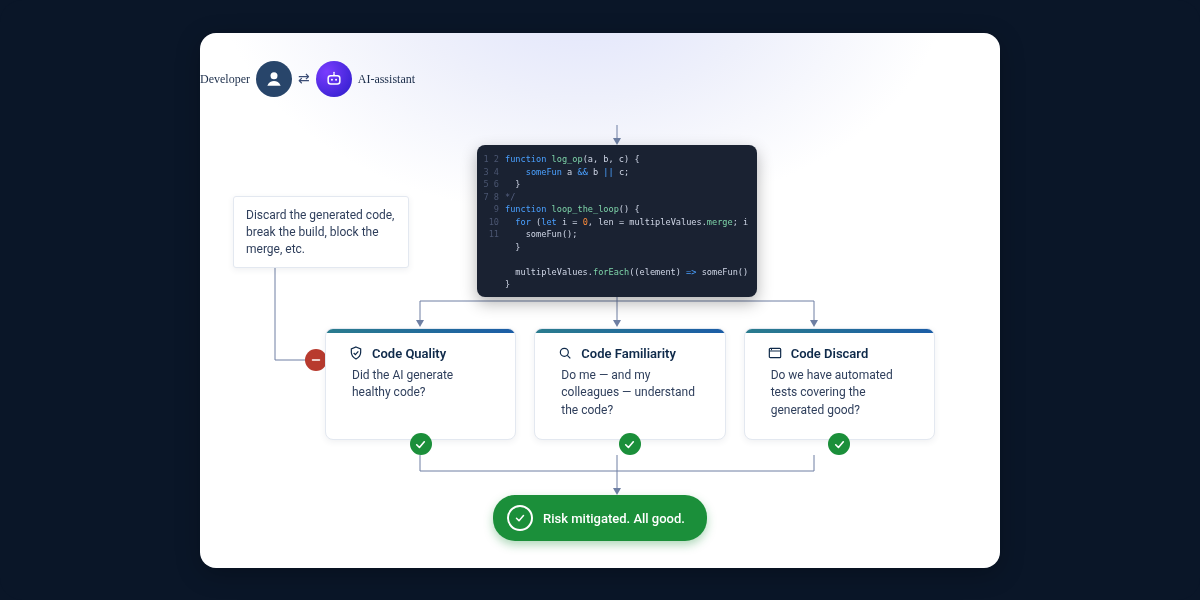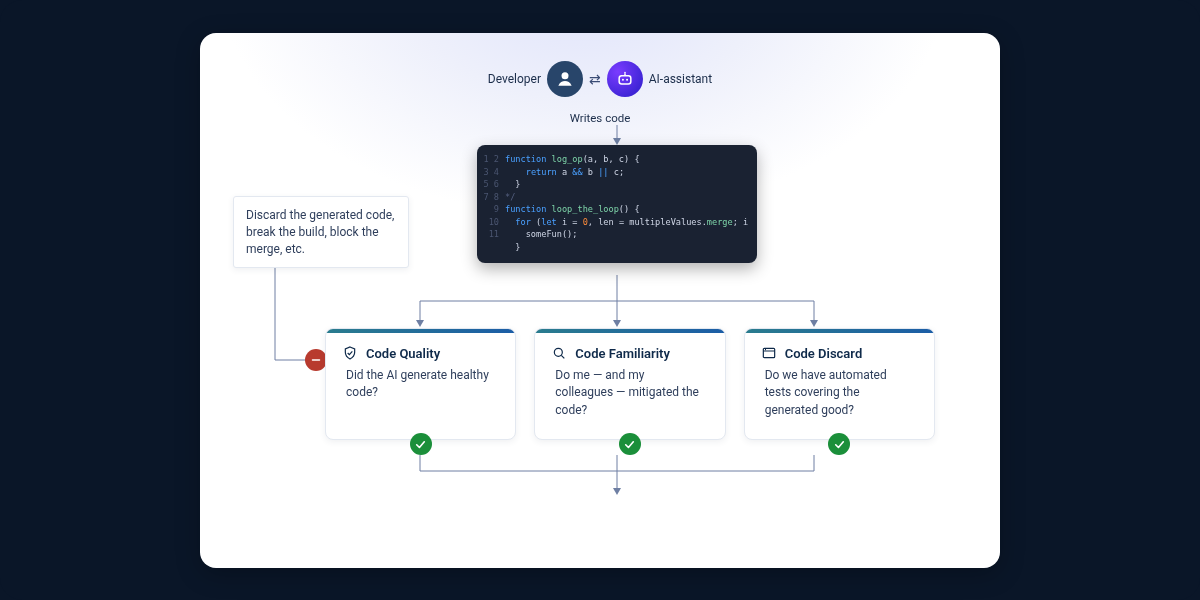--- a/index.html
+++ b/index.html
@@ -30,23 +30,23 @@
     box-shadow: 0 6px 24px rgba(0,0,0,.25);
     overflow: hidden;
   }
 
   
   .hdr {
     position: absolute;
     left: 0; right: 0;
     top: 28px;
     display: flex;
-    justify-content: center;
     align-items: center;
     gap: 6px;
+    font-family: Liberation Serif, serif;
   }
   .hdr .lbl { font-size: 12px; color: #1b2d4a; }
   .avatar {
     width: 36px; height: 36px; border-radius: 50%;
     background: #28456a;
     display: flex; align-items: center; justify-content: center;
   }
   .bot {
     width: 36px; height: 36px; border-radius: 50%;
     background: radial-gradient(circle at 30% 30%, #7a3cff, #2a1cc8);
@@ -56,21 +56,21 @@
 
   .writes {
     position: absolute; left:0; right:0; top:78px;
     text-align:center; font-size:11.5px; color:#1b2d4a;
   }
 
   
   .code {
     position: absolute;
     left: 277px; top: 112px;
-    width: 280px; height: 118px;
+    width: 280px; height: 152px;
     background: #1a2232;
     border-radius: 8px;
     color: #cfd6e6;
     font-family: ui-monospace, Menlo, Consolas, monospace;
     font-size: 8.6px;
     line-height: 12.5px;
     padding: 8px 8px 0 4px;
     box-sizing: border-box;
     box-shadow: 0 6px 16px rgba(0,0,0,.3);
     display: flex;
@@ -88,21 +88,21 @@
   .ln { stroke:#6e7fa3; stroke-width:1; fill:none; }
   .arrowhead { fill:#6e7fa3; }
 
   
   .row { position:absolute; top:295px; left:125px; right:65px; display:flex; gap:18px; }
   .cbox {
     flex:1 1 0;
     background:#fff;
     border:1px solid #e3e8f0;
     border-radius:8px;
-    padding:14px 16px 16px;
+    padding:14px 22px 16px;
     box-shadow: 0 2px 6px rgba(50,60,90,.08);
     overflow:hidden;
     position:relative;
   }
   .cbox::before{
     content:"";
     position:absolute; top:0; left:0; right:0; height:4px;
     background: linear-gradient(90deg, #2a7c8e, #1b5da6);
     border-radius:8px 8px 0 0;
   }
@@ -207,36 +207,35 @@
         <svg width="20" height="20" viewBox="0 0 24 24" fill="none" stroke="#fff" stroke-width="1.8">
             <rect x="5" y="8" width="14" height="10" rx="3"></rect>
             <circle cx="9.5" cy="13" r="1.2" fill="#fff" stroke="none"></circle>
             <circle cx="14.5" cy="13" r="1.2" fill="#fff" stroke="none"></circle>
             <line x1="12" y1="8" x2="12" y2="5"></line>
             <circle cx="12" cy="4.2" r="1" fill="#fff" stroke="none"></circle>
           </svg>
       </span>
       <span class="lbl">AI-assistant</span>
     </div>
-    <div class="writes">Writes code</div>
 
     <div class="code">
       <div class="gutter">1
 2
 3
 4
 5
 6
 7
 8
 9
 10
 11</div>
       <div class="codebody"><span class="kw">function</span> <span class="fn">log_op</span>(a, b, c) {
-    <span class="kw">return</span> a <span class="kw">&amp;&amp;</span> b <span class="kw">||</span> c;
+    <span class="kw">someFun</span> a <span class="kw">&amp;&amp;</span> b <span class="kw">||</span> c;
   }
 <span class="com">*/</span>
 <span class="kw">function</span> <span class="fn">loop_the_loop</span>() {
   <span class="kw">for</span> (<span class="kw">let</span> i = <span class="num">0</span>, len = multipleValues.<span class="prop">merge</span>; i &lt; len; ++i) {
     someFun();
   }
 
   multipleValues.<span class="fn">forEach</span>((element) <span class="kw">=&gt;</span> someFun());
 }</div>
     </div>
@@ -266,21 +265,21 @@
       <div class="cbox">
         <h4>
           <span class="cicon">
             <svg width="16" height="16" viewBox="0 0 24 24" fill="none" stroke="currentColor" stroke-width="1.8">
                 <circle cx="11" cy="11" r="6"></circle>
                 <line x1="15.5" y1="15.5" x2="20" y2="20"></line>
               </svg>
           </span>
           <span>Code Familiarity</span>
         </h4>
-        <p>Do me — and my colleagues — mitigated the code?</p>
+        <p>Do me — and my colleagues — understand the code?</p>
       </div>
       <div class="cbox">
         <h4>
           <span class="cicon">
             <svg width="16" height="16" viewBox="0 0 24 24" fill="none" stroke="currentColor" stroke-width="1.8">
                 <rect x="3.5" y="5" width="17" height="14" rx="1.5"></rect>
                 <line x1="3.5" y1="9" x2="20.5" y2="9"></line>
                 <line x1="6" y1="7" x2="7.5" y2="7"></line>
               </svg>
           </span>
@@ -307,15 +306,25 @@
         </div>
       <div>
           <span class="ck">
             <svg width="13" height="13" viewBox="0 0 24 24" fill="none" stroke="#fff" stroke-width="3" stroke-linecap="round" stroke-linejoin="round">
               <polyline points="5,12.5 10,17.5 19,7"></polyline>
             </svg>
           </span>
         </div>
     </div>
 
+    <div class="result">
+      <div class="pill">
+        <span class="ring">
+          <svg width="12" height="12" viewBox="0 0 24 24" fill="none" stroke="#fff" stroke-width="3" stroke-linecap="round" stroke-linejoin="round">
+              <polyline points="5,12.5 10,17.5 19,7"></polyline>
+            </svg>
+        </span>
+        <span>Risk mitigated. All good.</span>
+      </div>
+    </div>
 
   </div>
 </div>
 
 </body></html>

